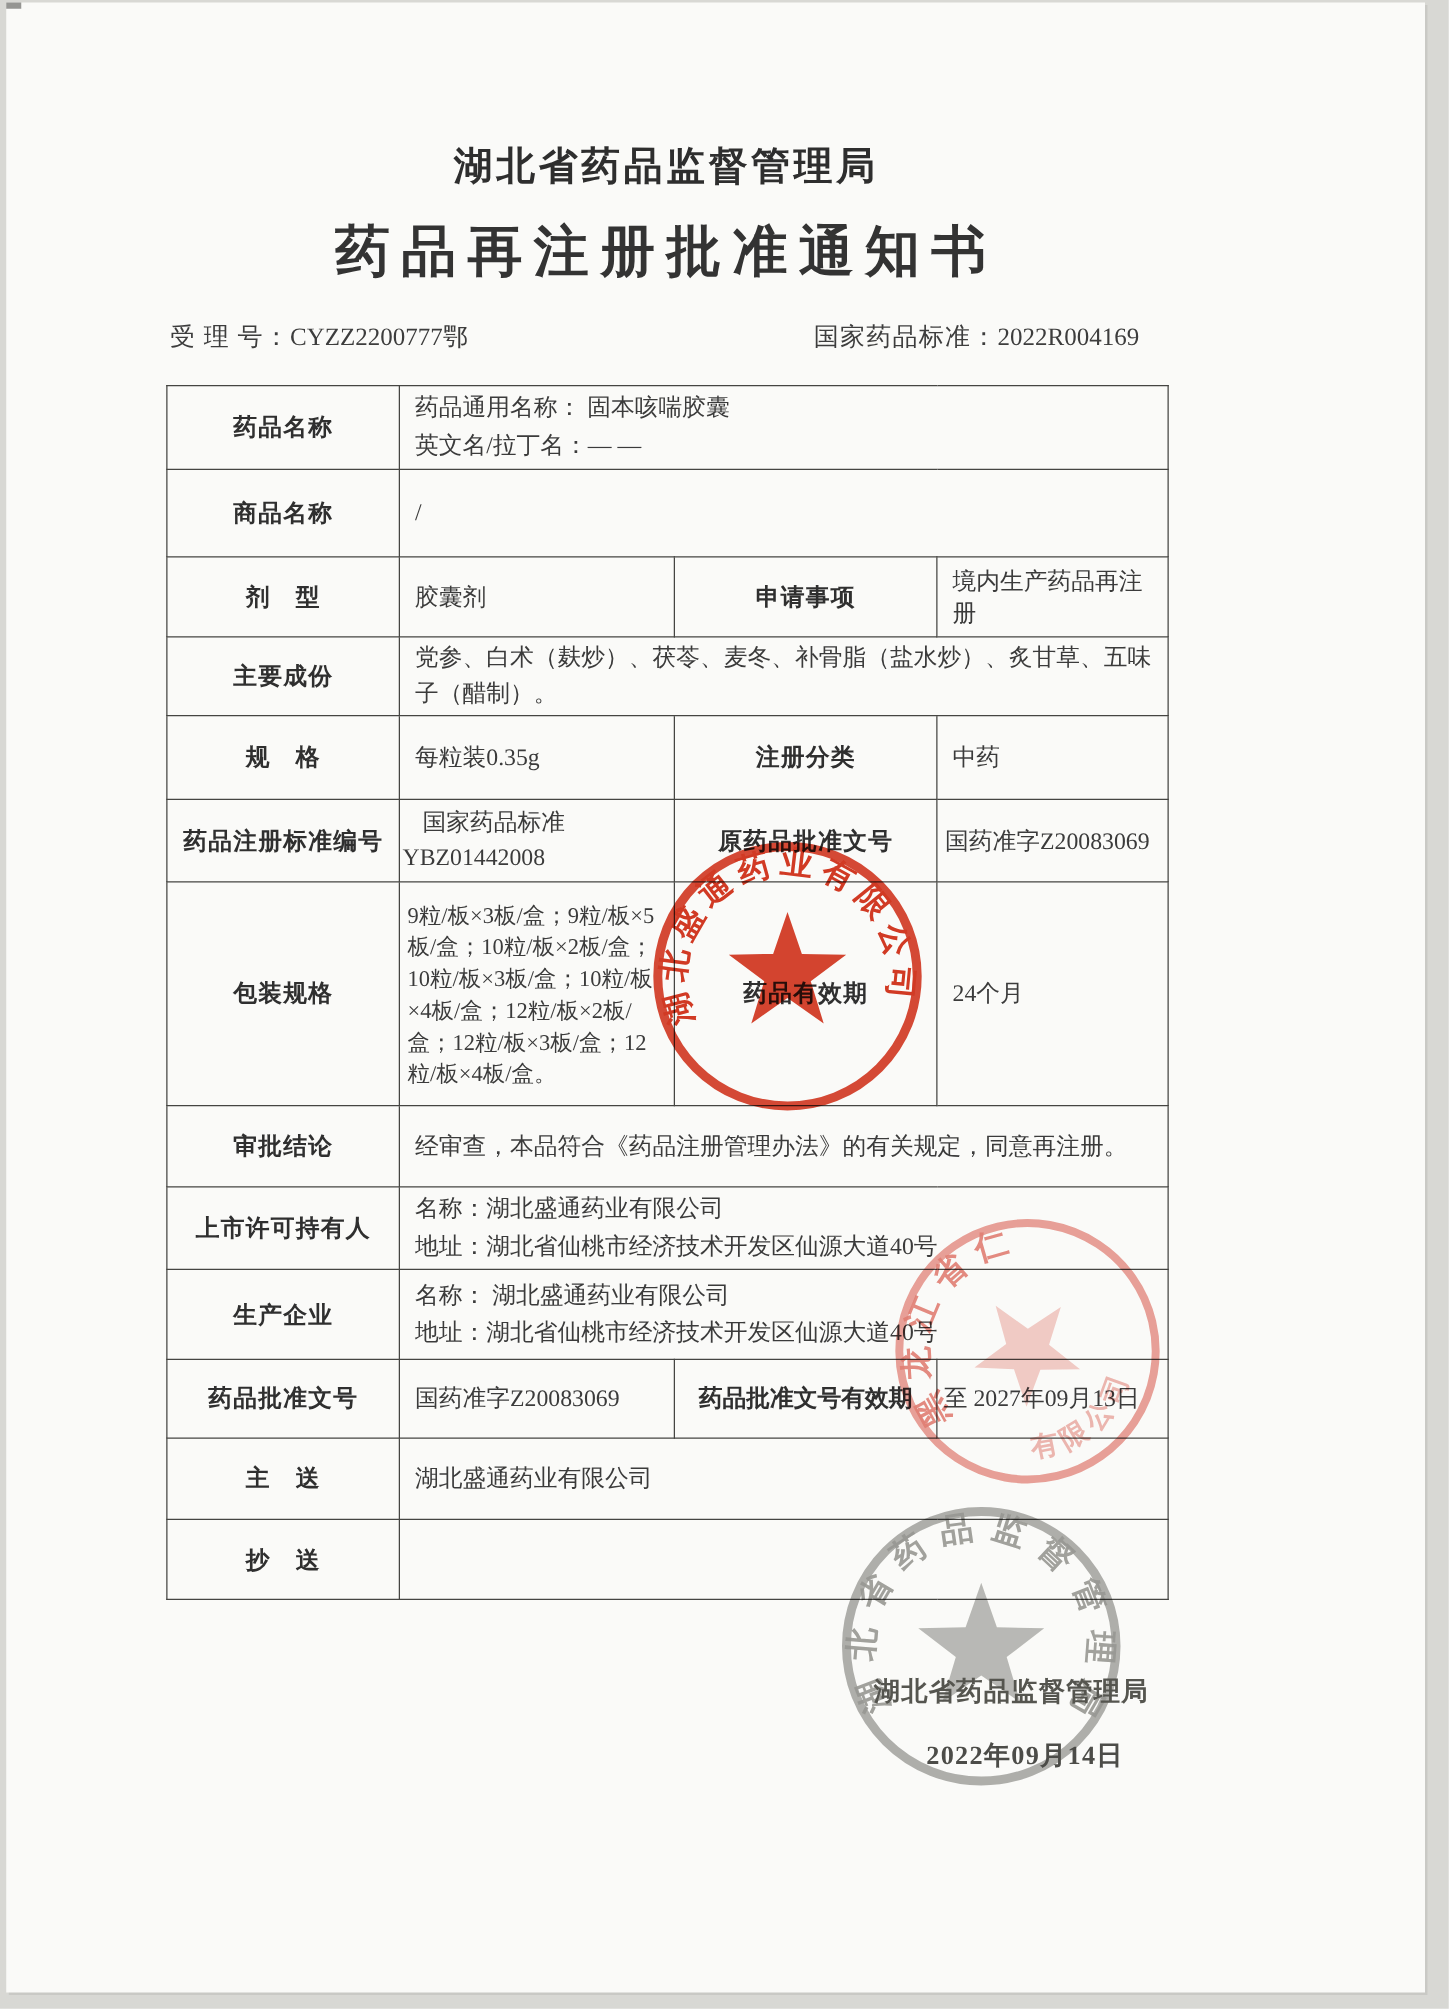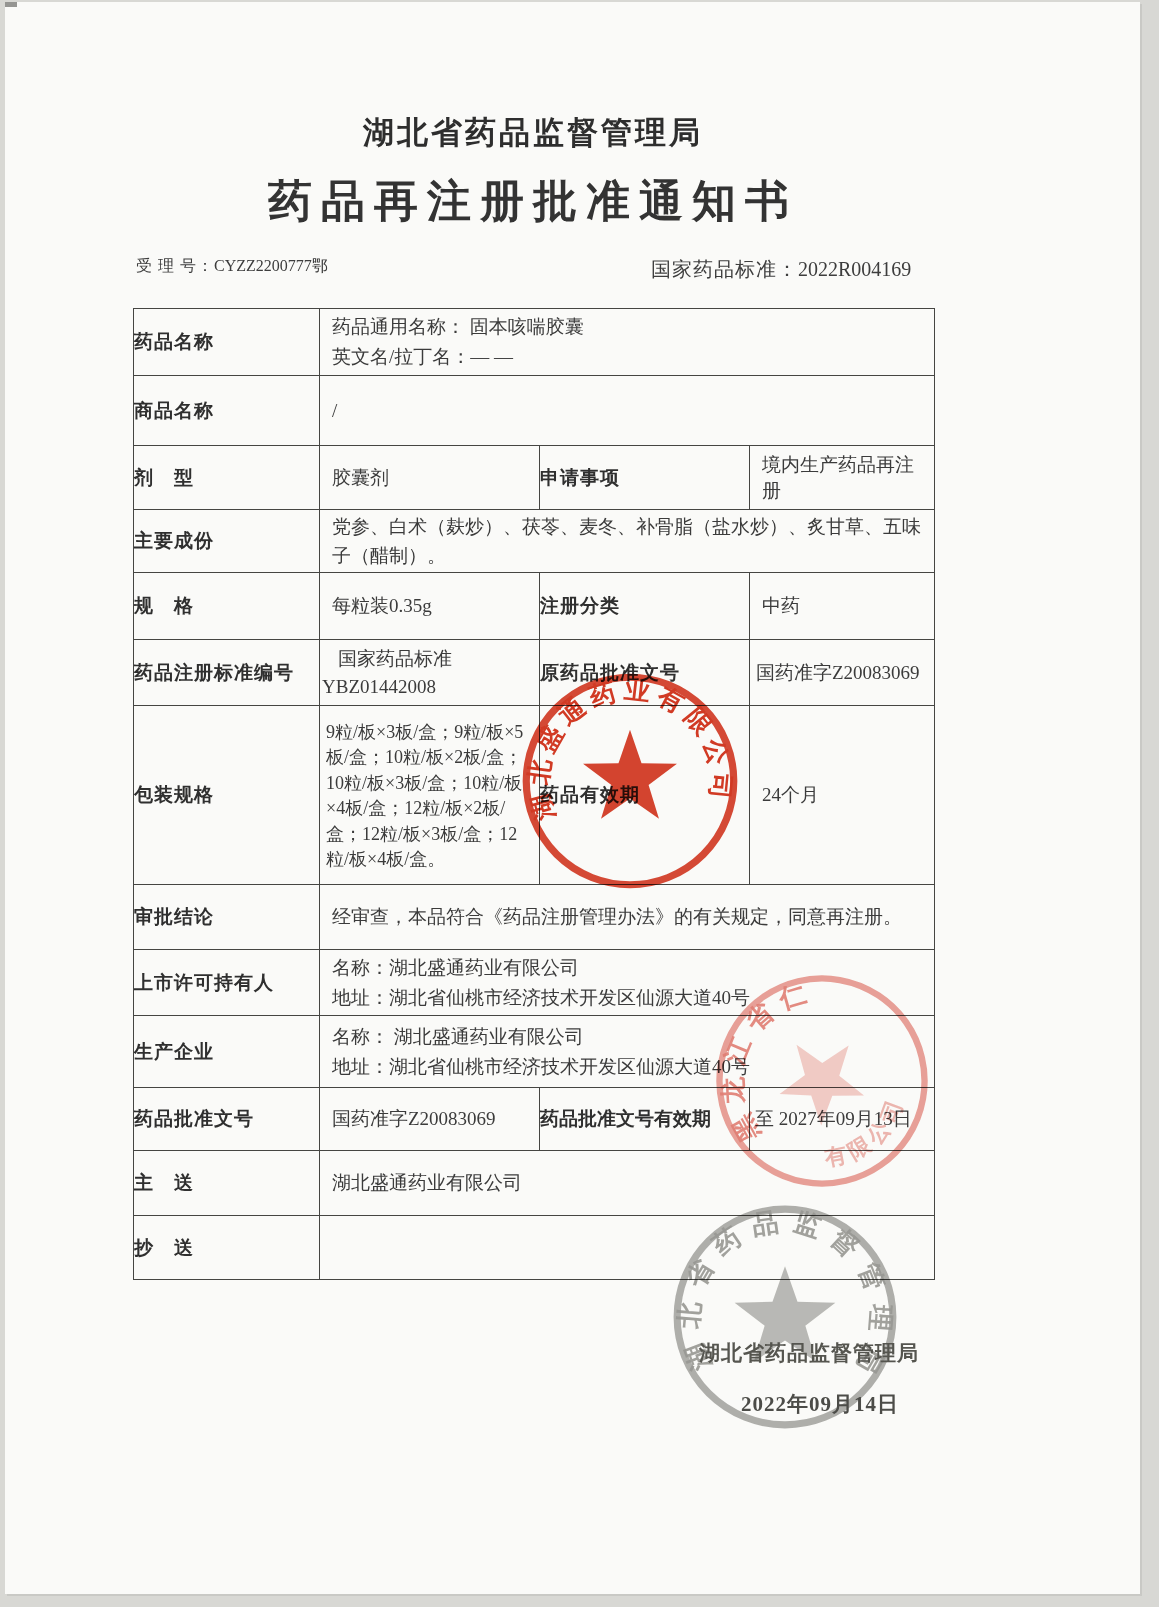--- a/index.html
+++ b/index.html
@@ -23,38 +23,38 @@
     text-align:center;
     font-family:"Liberation Sans", sans-serif;
     font-weight:700; font-size:31px; letter-spacing:3px; color:#2e2e2e;
   }
   .doc-title {
     position:absolute; left:128px; top:170px; width:800px;
     text-align:center;
     font-family:Liberation Mono, monospace;
     font-weight:600; font-size:44px; letter-spacing:9px; color:#333;
   }
-  .meta-acceptance { position:absolute; left:131px; top:254px; font-size:16px; color:#3d3d3d; }
+  .meta-acceptance { position:absolute; left:131px; top:254px; font-size:20px; color:#3d3d3d; }
   .meta-notice     { position:absolute; left:646px; top:254px; font-size:20px; color:#3d3d3d; }
   .meta-acceptance .lbl, .meta-notice .lbl { letter-spacing:1px; }
 
   table.approval {
     position:absolute; left:128px; top:306px;
     border-collapse:collapse; table-layout:fixed;
     width:801px;
   }
   table.approval td {
     border:1.5px solid #454542;
     vertical-align:middle;
     font-size:19px;
     overflow:hidden;
   }
   td.lab {
     font-family:"Liberation Sans", sans-serif;
-    font-weight:600; text-align:left; color:#2f2f2f;
+    font-weight:600; text-align:center; color:#2f2f2f;
     letter-spacing:1px;
   }
   td.val { font-family:"Liberation Serif", serif; color:#3b3b3b; padding:2px 6px 2px 12px;margin-left:16px; }
   td.val .ln { line-height:30px; }
   td.val.pack { font-size:18px; line-height:25.5px; padding:6px 2px 4px 6px; letter-spacing:0; }
   td.val.mono2 { padding-left:2px; }
   td.val.mono2 .ln1 { padding-left:16px; line-height:28px; }
   td.val.mono2 .ln2 { padding-left:0; line-height:28px; }
 
   svg.seal { position:absolute; mix-blend-mode:multiply; pointer-events:none; }

